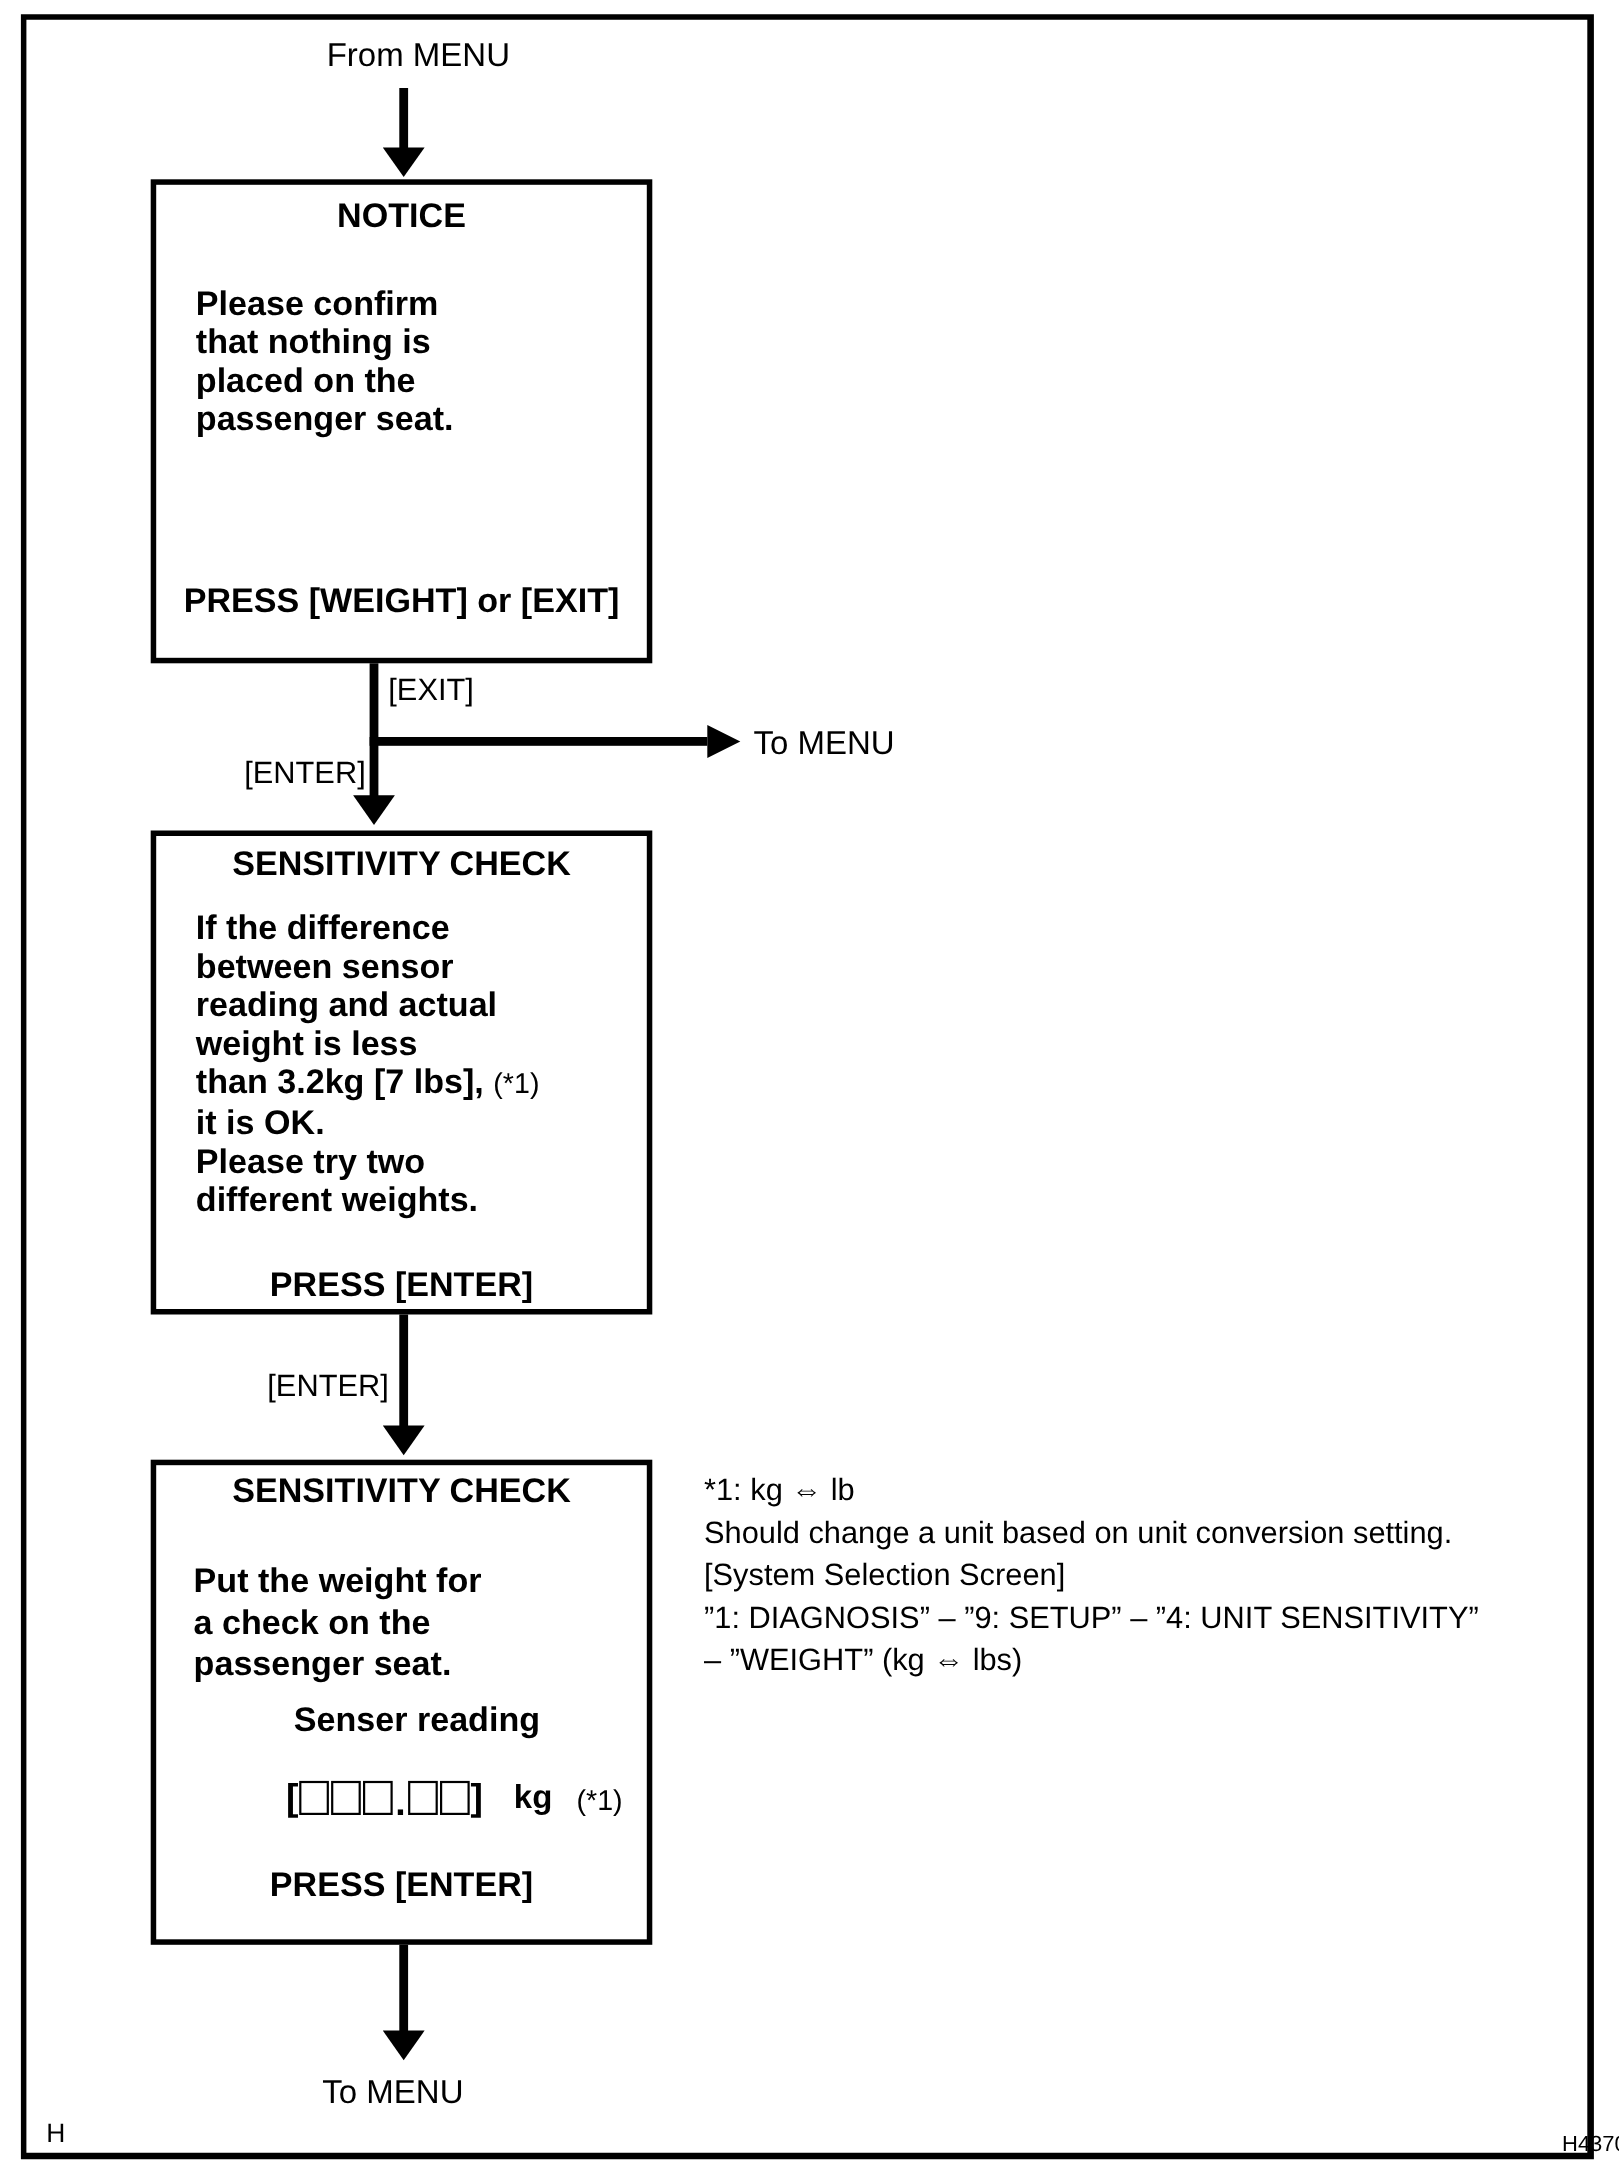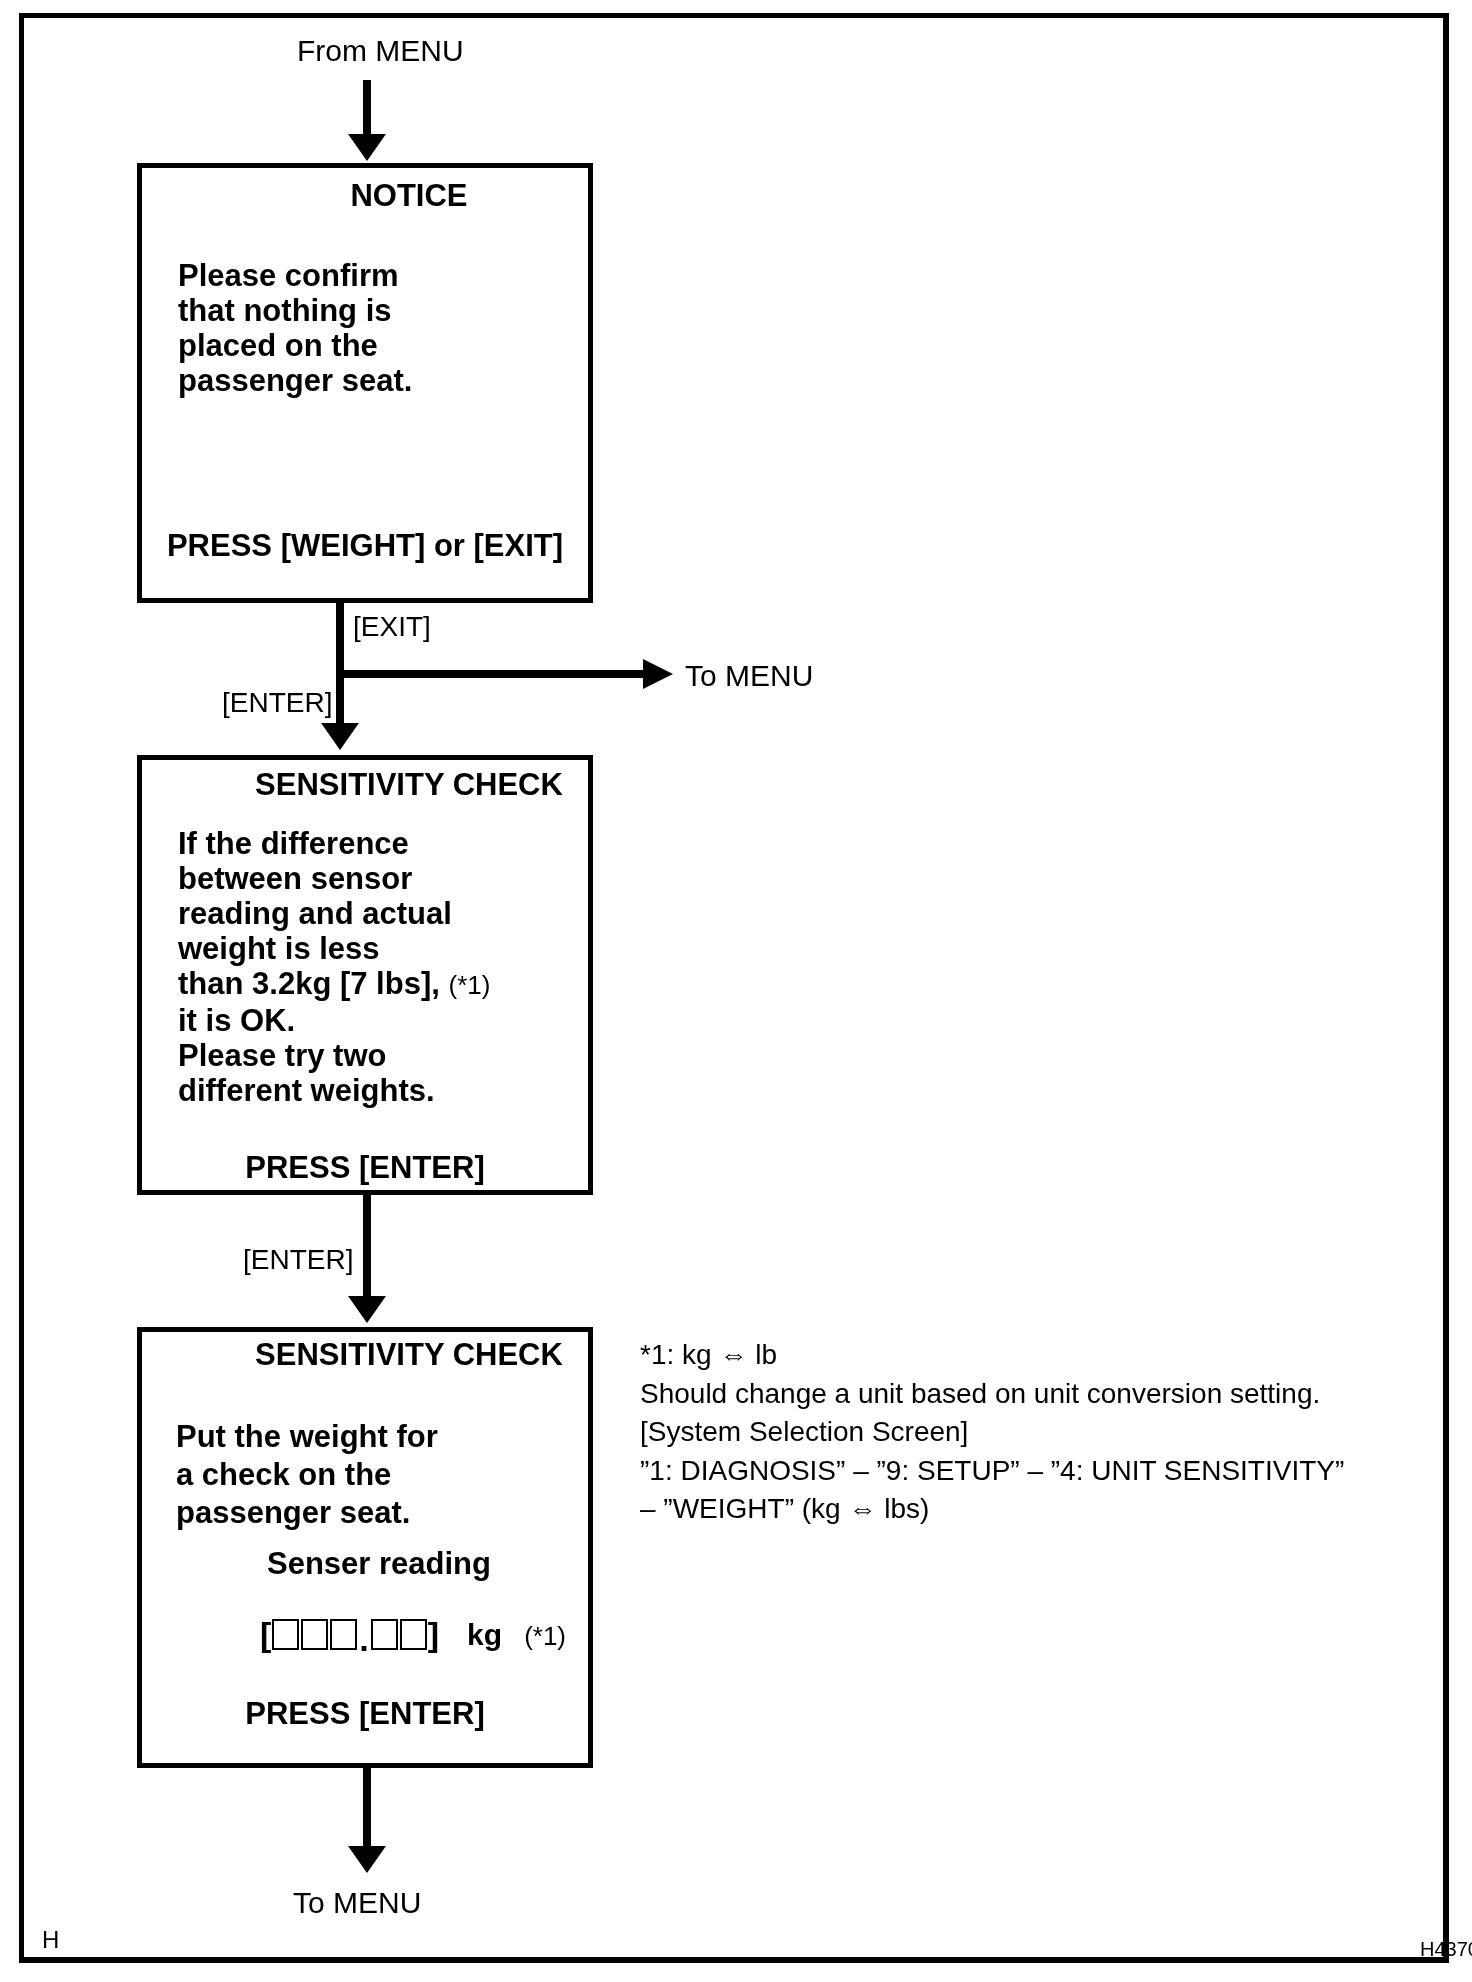--- a/index.html
+++ b/index.html
@@ -28,21 +28,21 @@
     position:absolute; width:0; height:0;
     border-top:15px solid transparent; border-bottom:15px solid transparent;
     border-left:30px solid #000;
   }
   .screen-box {
     position:absolute; width:456px; box-sizing:border-box;
     border:5px solid #000; background:#fff;
   }
   .box-title {
     position:absolute; left:0; width:100%; text-align:center;
-    font-size:31px; font-weight:700; white-space:nowrap;padding-left:44px;
+    font-size:31px; font-weight:700; white-space:nowrap;
   }
   .box-body {
     position:absolute; font-size:31px; font-weight:700; white-space:nowrap;
   }
   .press-line {
     position:absolute; left:0; width:100%; text-align:center;
     font-size:31px; font-weight:700; white-space:nowrap;
   }
   .note-ref { font-weight:400; font-size:26px; }
   .reading-label { position:absolute; font-size:31px; font-weight:700; white-space:nowrap; }

